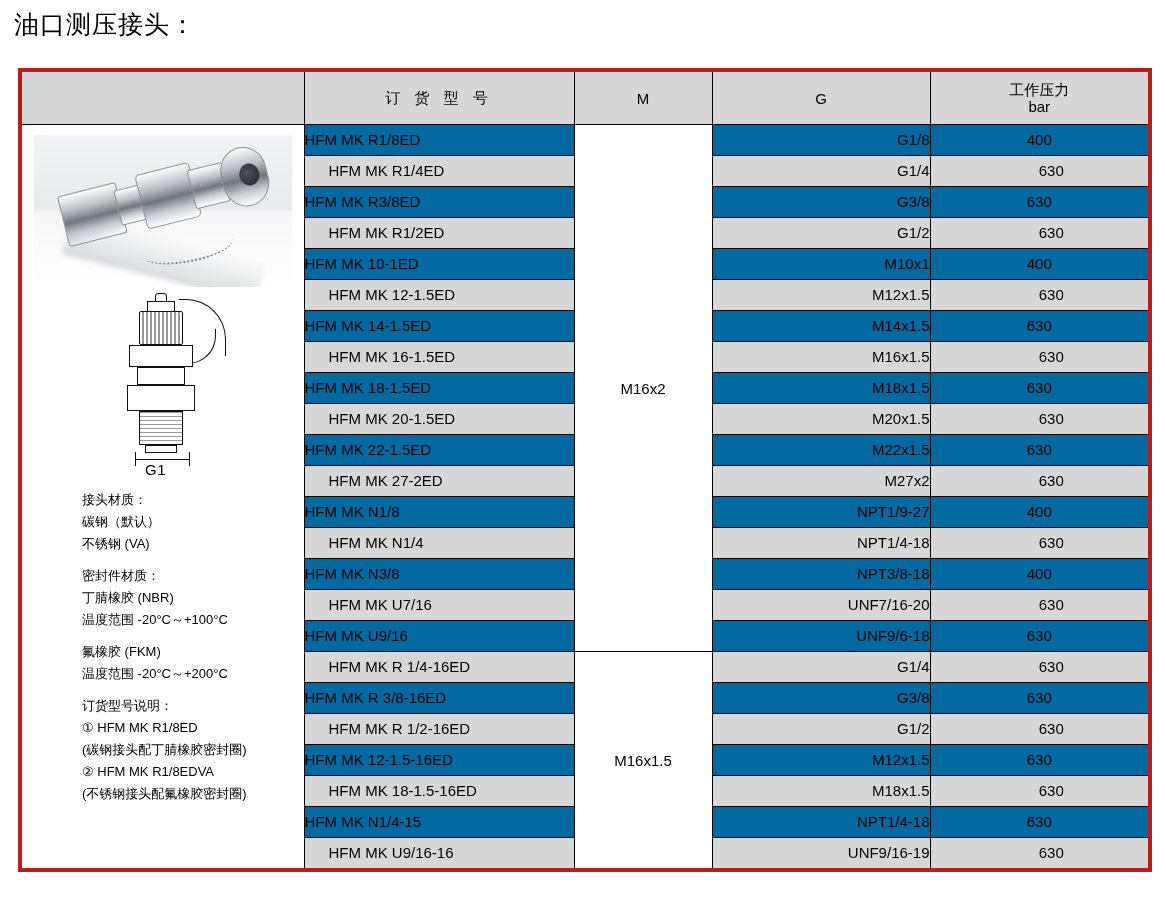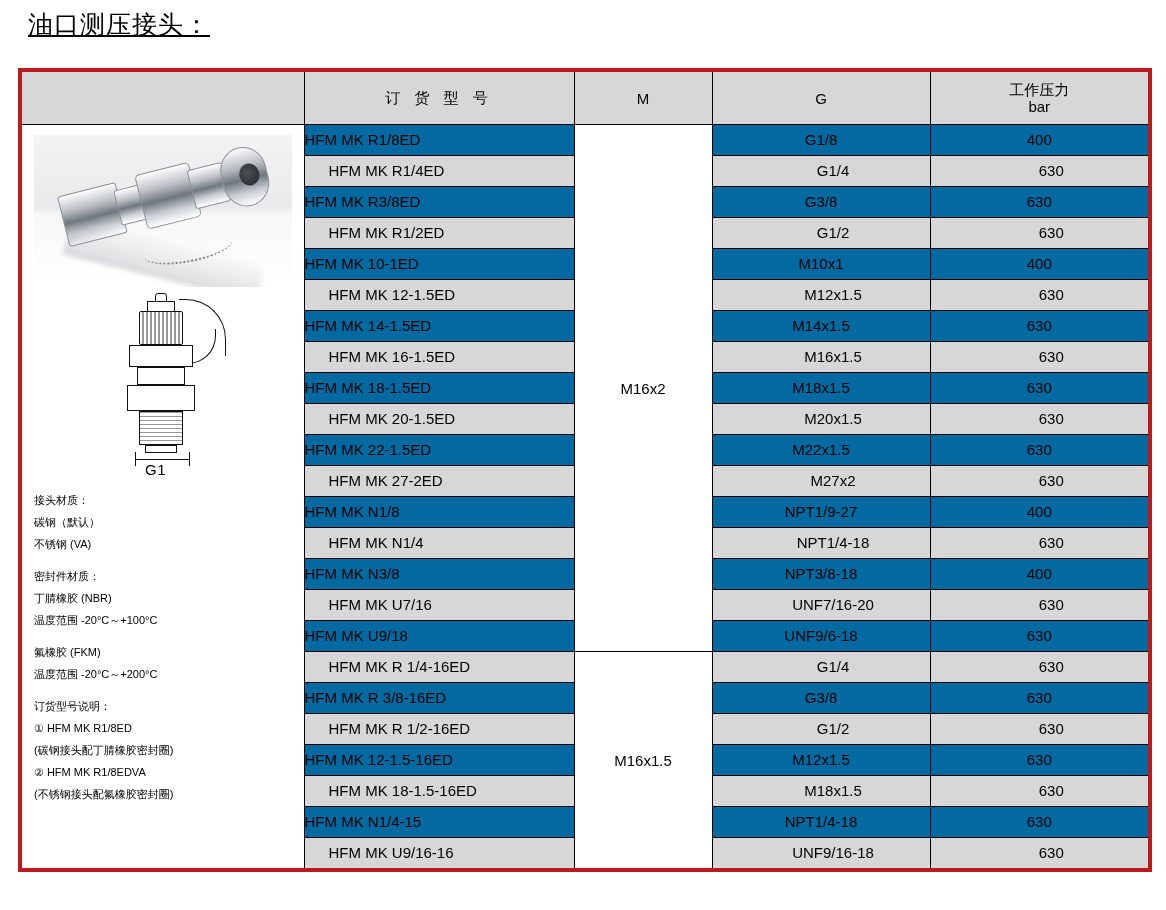--- a/index.html
+++ b/index.html
@@ -10,26 +10,25 @@
   body {
     width: 1166px;
     height: 910px;
     font-family: "Liberation Sans", sans-serif;
     color: #000000;
     position: relative;
     overflow: hidden;
   }
   .page-title {
     position: absolute;
-    left: 28px;
+    left: 14px;
     top: 8px;
     font-size: 25px;
     letter-spacing: 1px;
     color: #000;
-    text-decoration: underline;
   }
   .table-wrap {
     position: absolute;
     left: 18px;
     top: 68px;
     width: 1130px;
   }
   table.spec {
     border-collapse: collapse;
     table-layout: fixed;
@@ -65,21 +64,21 @@
     height: 30px;
     line-height: 30px;
     vertical-align: middle;
   }
   td.order {
     padding-left: 12px;
     text-align: left;
   }
   td.gval {
     padding-left: 12px;
-    text-align: center;
+    text-align: right;
   }
   td.press {
     text-align: center;
   }
   td.mcell {
     text-align: center;
     vertical-align: middle;
     font-size: 15px;
   }
   tr.shade td.cell {
@@ -202,22 +201,23 @@
   .d-dimtick-r { position: absolute; left: 106px; top: 163px; width: 0; height: 14px; border-left: 1.2px solid #111;}
   .d-dimlabel {
     position: absolute;
     left: 62px; top: 172px;
     font-size: 15px;
     letter-spacing: 0.5px;
   }
 
   .notes {
     padding: 4px 22px 6px 12px;
-    font-size: 11px;
+    font-size: 13px;
     line-height: 22px;
+    margin-left: 48px;
   }
   .notes .blk { margin-bottom: 10px; }
   .notes .blk:last-child { margin-bottom: 0; }
   .notes .ln { display: block; white-space: nowrap; }
 </style>
 </head>
 <body>
 
 <div class="page-title">油口测压接头：</div>
 
@@ -377,21 +377,21 @@
         <td class="cell order">HFM MK N3/8</td>
         <td class="cell gval">NPT3/8-18</td>
         <td class="cell press">400</td>
       </tr>
       <tr class="shade">
         <td class="cell order">HFM MK U7/16</td>
         <td class="cell gval">UNF7/16-20</td>
         <td class="cell press">630</td>
       </tr>
       <tr class="plain">
-        <td class="cell order">HFM MK U9/18</td>
+        <td class="cell order">HFM MK U9/16</td>
         <td class="cell gval">UNF9/6-18</td>
         <td class="cell press">630</td>
       </tr>
 
       <tr class="shade">
         <td class="cell order">HFM MK R 1/4-16ED</td>
         <td class="mcell" rowspan="7">M16x1.5</td>
         <td class="cell gval">G1/4</td>
         <td class="cell press">630</td>
       </tr>
@@ -415,18 +415,18 @@
         <td class="cell gval">M18x1.5</td>
         <td class="cell press">630</td>
       </tr>
       <tr class="plain">
         <td class="cell order">HFM MK N1/4-15</td>
         <td class="cell gval">NPT1/4-18</td>
         <td class="cell press">630</td>
       </tr>
       <tr class="shade">
         <td class="cell order">HFM MK U9/16-16</td>
-        <td class="cell gval">UNF9/16-18</td>
+        <td class="cell gval">UNF9/16-19</td>
         <td class="cell press">630</td>
       </tr>
     </tbody>
   </table>
 </div>
 
 </body></html>

